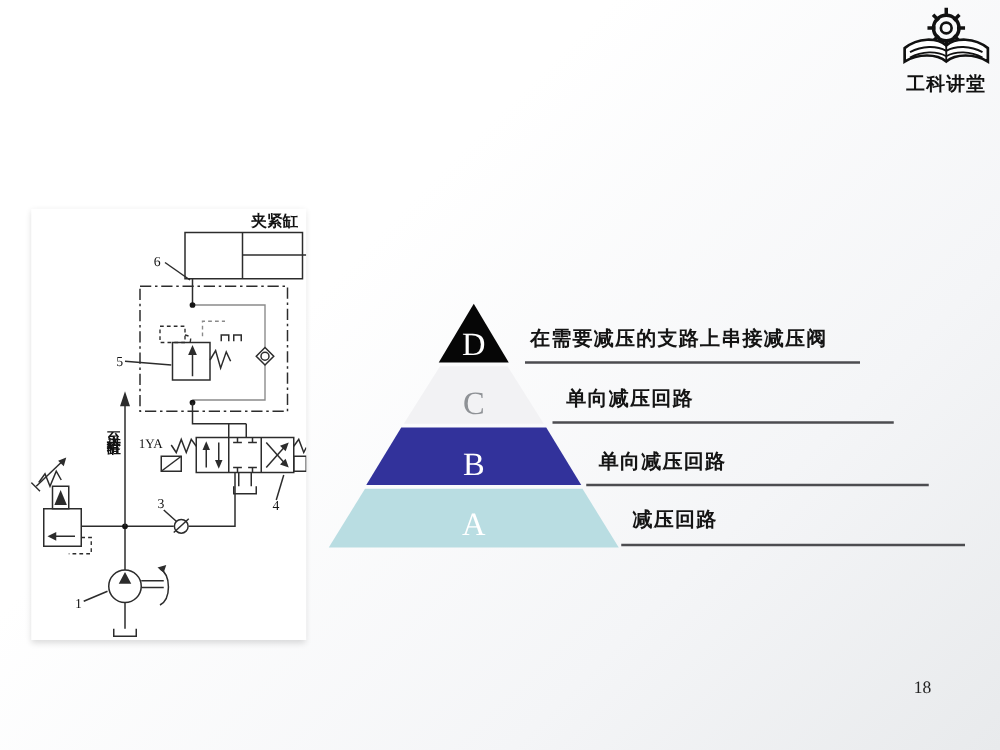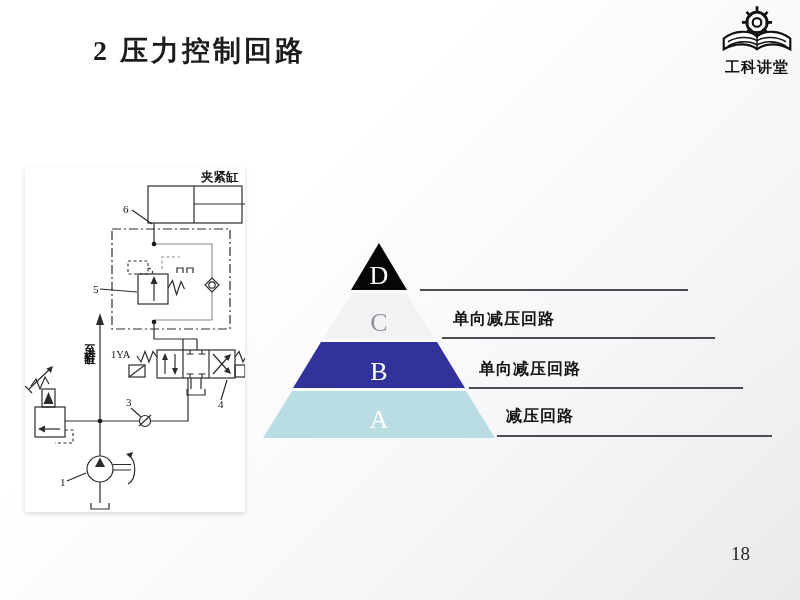--- a/index.html
+++ b/index.html
@@ -50,36 +50,35 @@
     position:absolute; font-size:16px; font-weight:bold; color:#141414; letter-spacing:1px;
     white-space:nowrap;
   }
   .rule{ position:absolute; height:1.5px; background:#4c4c50; }
   .desc-d{ left:424px; top:261px; } .rule-d{ left:420px; top:289px; width:268px; }
   .desc-c{ left:453px; top:309px; } .rule-c{ left:442px; top:337px; width:273px; }
   .desc-b{ left:479px; top:359px; } .rule-b{ left:469px; top:387px; width:274px; }
   .desc-a{ left:506px; top:406px; } .rule-a{ left:497px; top:435px; width:275px; }
   
   .page-num{
-    position:absolute; left:731px; top:543px; font-size:19px; color:#222;
+    position:absolute; left:731px; top:543px; font-size:14px; color:#222;
   }
   .watermark{
     position:absolute; right:8px; bottom:10px;
     font-family:"DejaVu Sans","Liberation Sans",sans-serif;
     font-size:23px; font-weight:bold; color:#fff; letter-spacing:1px;
     text-shadow:-1px -1px 0 #000, 1px -1px 0 #000, -1px 1px 0 #000, 1px 1px 0 #000, 2px 2px 0 #000;
   }
 </style>
 </head>
 <body>
 
 <div class="slide">
 
 
-  <div class="title">2  压力控制回路</div>
 
   <div class="logo">
     <svg width="72" height="58" viewBox="0 0 66 54">
 
       <g stroke="#111" stroke-width="2.6" fill="none">
         <g>
           <line x1="33" y1="4" x2="33" y2="10"></line>
           <line x1="33" y1="28" x2="33" y2="34"></line>
           <line x1="19" y1="19" x2="25" y2="19"></line>
           <line x1="41" y1="19" x2="47" y2="19"></line>
@@ -221,20 +220,21 @@
     <polygon points="124,3 96,50 152,50" fill="#060606"></polygon>
     <polygon points="97,53 151,53 180,99 68,99" fill="#f2f2f4"></polygon>
     <polygon points="66,102 182,102 210,148 38,148" fill="#32329b"></polygon>
     <polygon points="37,151 211,151 240,198 8,198" fill="#b9dde2"></polygon>
     <text class="pyr-letter" x="124" y="44" text-anchor="middle" fill="#ffffff">D</text>
     <text class="pyr-letter" x="124" y="91" text-anchor="middle" fill="#8f9296">C</text>
     <text class="pyr-letter" x="124" y="140" text-anchor="middle" fill="#ffffff">B</text>
     <text class="pyr-letter" x="124" y="188" text-anchor="middle" fill="#ffffff">A</text>
   </svg>
 
+  <div class="desc desc-d">在需要减压的支路上串接减压阀</div>
   <div class="rule rule-d"></div>
 
   <div class="desc desc-c">单向减压回路</div>
   <div class="rule rule-c"></div>
 
   <div class="desc desc-b">单向减压回路</div>
   <div class="rule rule-b"></div>
 
   <div class="desc desc-a">减压回路</div>
   <div class="rule rule-a"></div>

